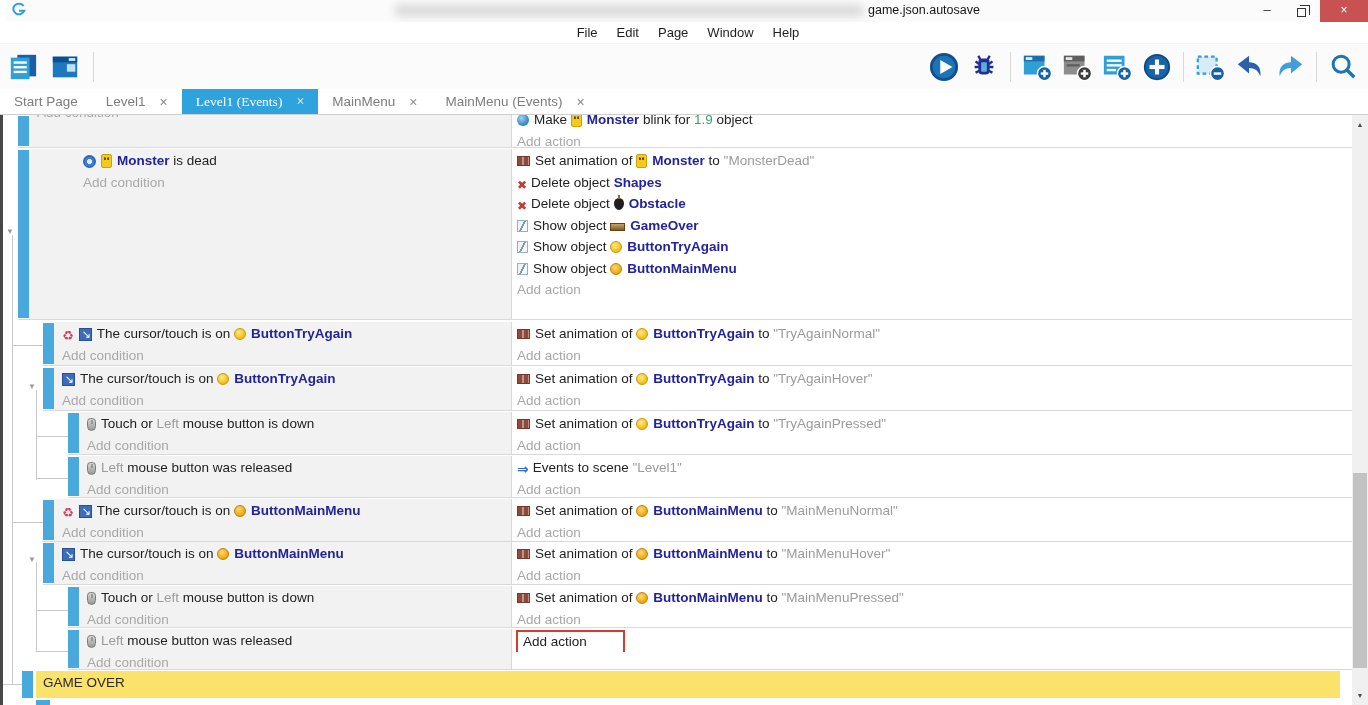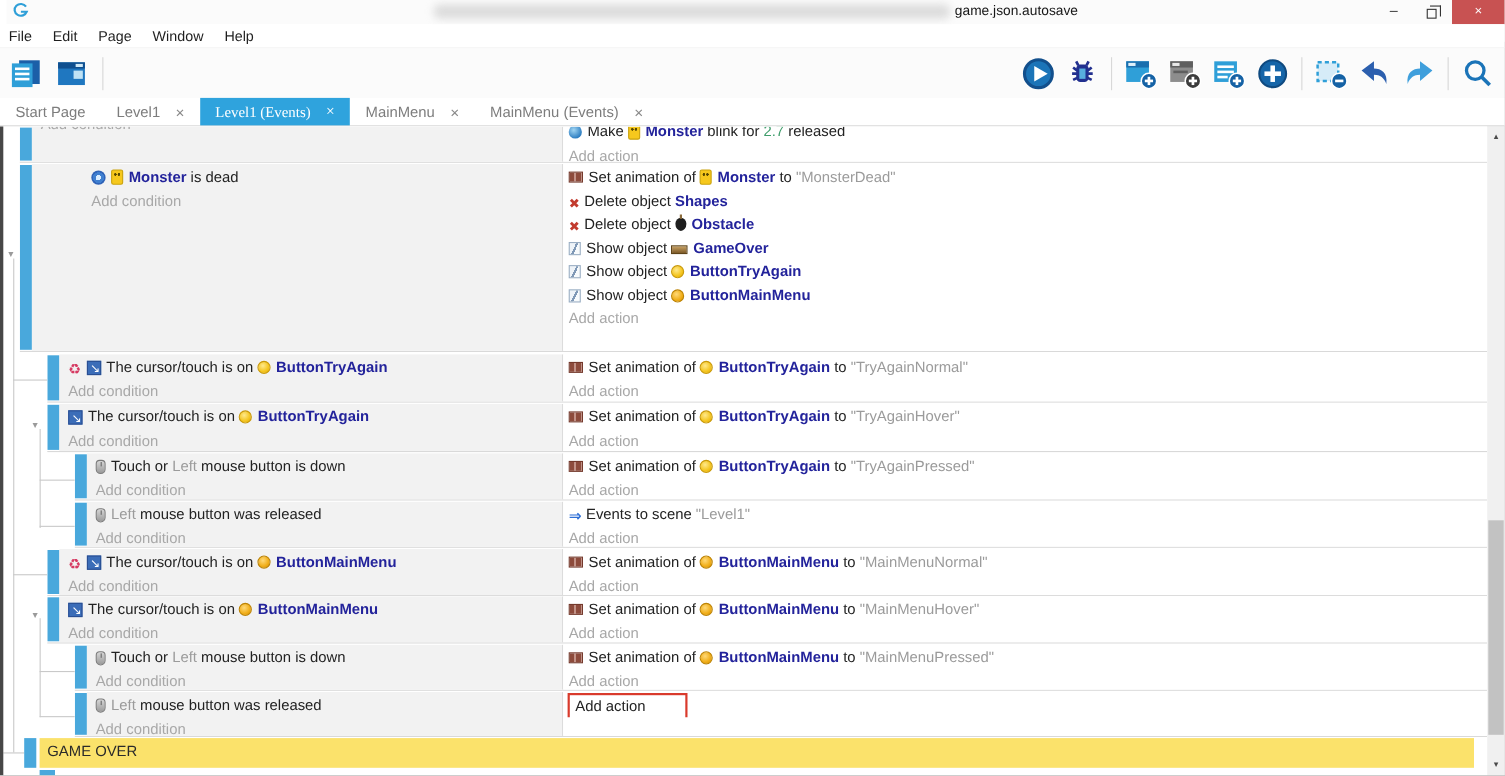--- a/index.html
+++ b/index.html
@@ -14,21 +14,21 @@
   .title-redacted{width:470px;height:13px;background:#c2c2c2;border-radius:6px;filter:blur(4px);opacity:.55;margin-right:4px;}
   .title-text{font-size:12.5px;color:#161616;}
   .wctl{position:absolute;top:0;height:22px;width:34px;text-align:center;line-height:20px;color:#333;font-size:13px;}
   .wctl.min{right:84px;}
   .wctl.rst{right:50px;}
   .wctl.cls{right:0;width:48px;background:#c85252;color:#fff;font-size:12px;}
   .rst-box{display:inline-block;width:9px;height:9px;border:1px solid #333;position:relative;top:3px;background:#fbfbfb;}
   .rst-box:before{content:"";position:absolute;left:2px;top:-4px;width:9px;height:9px;border:1px solid #333;border-left:none;border-bottom:none;}
 
   
-  .menubar{position:absolute;top:22px;left:0;right:0;height:22px;background:#fff;display:flex;align-items:center;padding-left:8px;gap:19px;border-bottom:1px solid #f2f2f2;}
+  .menubar{position:absolute;top:22px;left:0;right:0;height:22px;background:#fff;display:flex;align-items:center;padding-left:8px;gap:19px;border-bottom:1px solid #f2f2f2;justify-content:center;}
   .menu-item{color:#1e1e1e;font-size:13px;}
 
   
   .toolbar{position:absolute;top:44px;left:0;right:0;height:45px;background:#fbfbfb;display:flex;align-items:center;}
   .tb-left{display:flex;align-items:center;gap:8px;padding-left:6px;}
   .tb-right{margin-left:auto;display:flex;align-items:center;gap:6px;padding-right:8px;}
   .tb-btn{width:34px;height:34px;display:flex;align-items:center;justify-content:center;background:transparent;border:none;padding:0;}
   .vsep{width:1px;height:30px;background:#d8d8d8;margin:0 3px;}
 
   
@@ -270,21 +270,21 @@
     <div class="tree-h" style="left:36px;top:536px;width:32px;"></div>
     <div class="tree-h" style="left:3px;top:569px;width:19px;"></div>
     <div id="rows">
         <div class="event-row" style="left: 18px; top: 0px; width: 1334px; height: 33px;">
           <div class="event-bar"></div>
           <div class="cond-cell" style="left: 11px; width: 482px;">
             <div class="ev-line" style="margin-top: -14px;"><span class="st-placeholder">Add condition</span></div>
           </div>
           <div class="col-divider" style="left: 493px;"></div>
           <div class="act-cell" style="left: 494px; width: 840px;">
-            <div class="ev-line" style="margin-top: -7px;"><span class="ic ic-blink"></span><span class="st-plain">Make </span><span class="ic ic-monster"></span><span class="st-object">Monster</span><span class="st-plain"> blink for </span><span class="st-number">2.7</span><span class="st-plain"> released</span></div>
+            <div class="ev-line" style="margin-top: -7px;"><span class="ic ic-blink"></span><span class="st-plain">Make </span><span class="ic ic-monster"></span><span class="st-object">Monster</span><span class="st-plain"> blink for </span><span class="st-number">1.9</span><span class="st-plain"> object</span></div>
             <div class="ev-line"><span class="st-placeholder">Add action</span></div>
           </div>
         </div>
         <div class="event-row" style="left: 18px; top: 34px; width: 1334px; height: 171px;">
           <div class="event-bar"></div>
           <div class="cond-cell" style="left: 11px; width: 482px; padding-left: 46px;">
             <div class="ev-line"><span class="ic ic-behavior"></span><span class="ic ic-monster"></span><span class="st-object">Monster</span><span class="st-plain"> is dead</span></div>
             <div class="ev-line"><span class="st-placeholder">Add condition</span></div>
           </div>
           <div class="col-divider" style="left: 493px;"></div>

